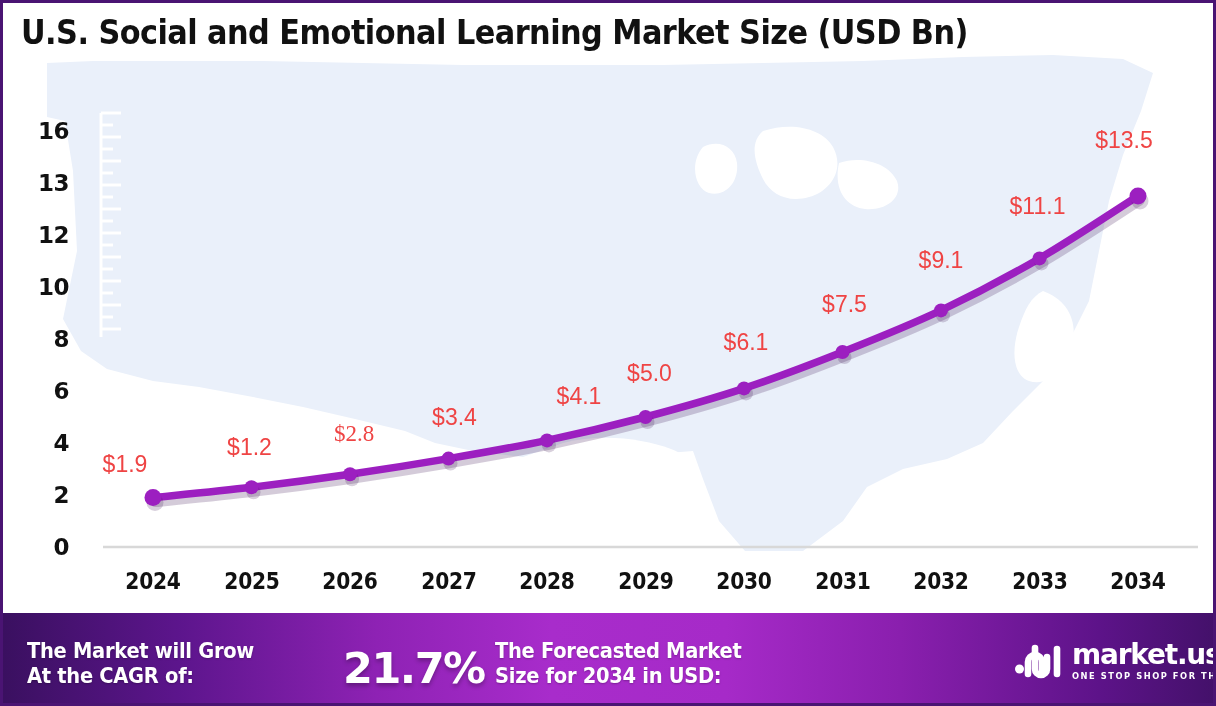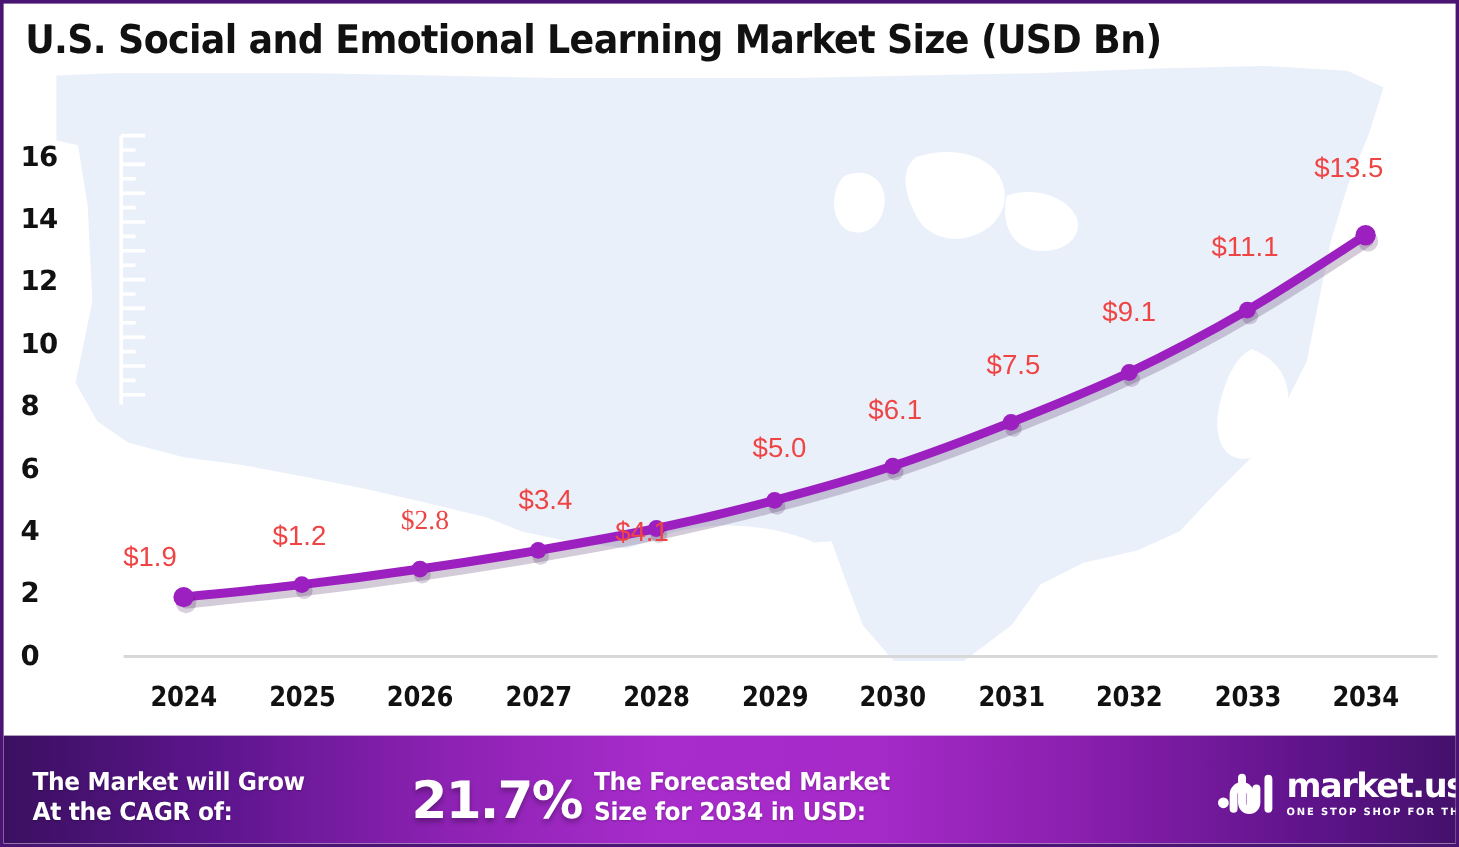--- a/index.html
+++ b/index.html
@@ -34,21 +34,21 @@
   }
   
   #chart{
     position:absolute;left:0;top:0;width:1210px;height:600px;
   }
   #chart svg{display:block;width:1210px;height:600px;overflow:visible;}
   .ylabel{
     position:absolute;
     font-size:23px;font-weight:700;color:#111;
     font-family:"DejaVu Sans", sans-serif;
-    text-align:left;width:52px;
+    text-align:right;width:52px;
     transform:translateY(-50%);
     letter-spacing:-0.5px;
   }
   .xlabel{
     position:absolute;
     font-size:23px;font-weight:700;color:#111;
     font-family:"DejaVu Sans", sans-serif;
     text-align:center;width:110px;
     transform:translateX(-50%) scaleX(0.88);
     letter-spacing:-0.3px;
@@ -201,42 +201,42 @@
         </g>
     </svg>
     <div id="ylabels">
         <div class="ylabel" style="left: 14px; top: 544px;">0</div>
         <div class="ylabel" style="left: 14px; top: 492px;">2</div>
         <div class="ylabel" style="left: 14px; top: 440px;">4</div>
         <div class="ylabel" style="left: 14px; top: 388px;">6</div>
         <div class="ylabel" style="left: 14px; top: 336px;">8</div>
         <div class="ylabel" style="left: 14px; top: 284px;">10</div>
         <div class="ylabel" style="left: 14px; top: 232px;">12</div>
-        <div class="ylabel" style="left: 14px; top: 180px;">14</div>
+        <div class="ylabel" style="left: 14px; top: 180px;">13</div>
         <div class="ylabel" style="left: 14px; top: 128px;">16</div>
       </div>
     <div id="xlabels">
         <div class="xlabel" style="left: 150px; top: 565px;">2024</div>
         <div class="xlabel" style="left: 248.5px; top: 565px;">2025</div>
         <div class="xlabel" style="left: 347px; top: 565px;">2026</div>
         <div class="xlabel" style="left: 445.5px; top: 565px;">2027</div>
         <div class="xlabel" style="left: 544px; top: 565px;">2028</div>
         <div class="xlabel" style="left: 642.5px; top: 565px;">2029</div>
         <div class="xlabel" style="left: 741px; top: 565px;">2030</div>
         <div class="xlabel" style="left: 839.5px; top: 565px;">2031</div>
         <div class="xlabel" style="left: 938px; top: 565px;">2032</div>
         <div class="xlabel" style="left: 1036.5px; top: 565px;">2033</div>
         <div class="xlabel" style="left: 1135px; top: 565px;">2034</div>
       </div>
     <div id="dlabels">
         <div class="dlabel" style="left: 122px; top: 460.6px;">$1.9</div>
         <div class="dlabel" style="left: 246.5px; top: 444.2px;">$1.2</div>
         <div class="dlabel" style="left: 351px; top: 431.2px; font-family: Liberation Serif, serif;">$2.8</div>
         <div class="dlabel" style="left: 451.5px; top: 413.6px;">$3.4</div>
-        <div class="dlabel" style="left: 532px; top: 393.4px; margin-top: 47px;">$4.1</div>
+        <div class="dlabel" style="left: 576px; top: 393.4px;">$4.1</div>
         <div class="dlabel" style="left: 646.5px; top: 370px;">$5.0</div>
         <div class="dlabel" style="left: 743px; top: 339.4px;">$6.1</div>
         <div class="dlabel" style="left: 841.5px; top: 301px;">$7.5</div>
         <div class="dlabel" style="left: 938px; top: 257.4px;">$9.1</div>
         <div class="dlabel" style="left: 1034.5px; top: 203.4px;">$11.1</div>
         <div class="dlabel" style="left: 1121px; top: 137px;">$13.5</div>
       </div>
   </div>
 
   <div id="footer">

